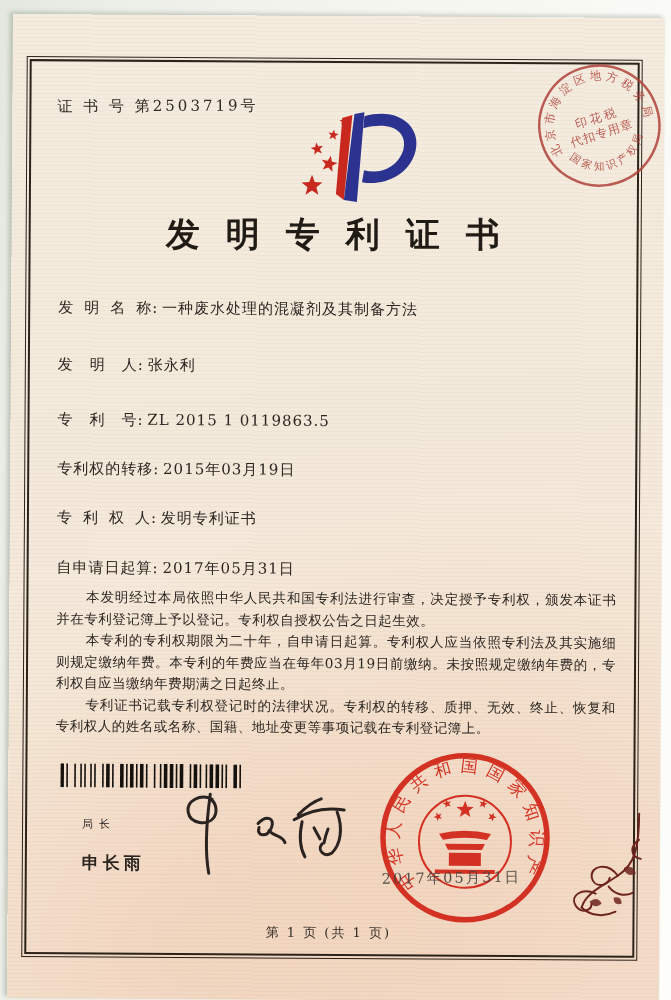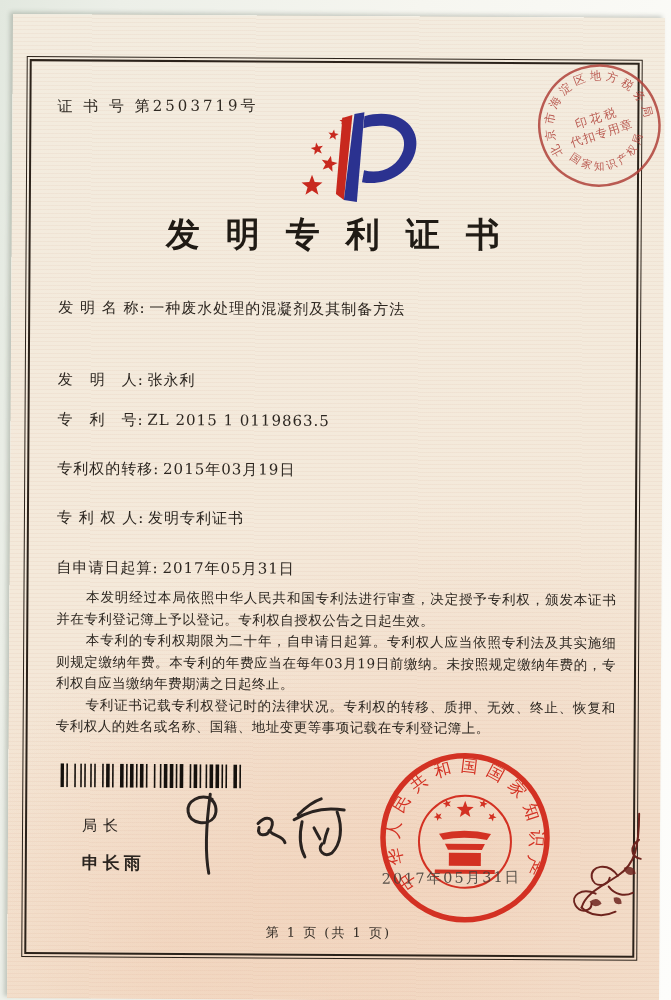--- a/index.html
+++ b/index.html
@@ -24,28 +24,28 @@
   .cert-no{position:absolute;left:45px;top:82px;font-size:15px;letter-spacing:3px;color:#2f2922;transform:rotate(-0.6deg);}
   .logo{position:absolute;left:260px;top:86px;width:162px;height:106px;}
   .tax-seal{position:absolute;left:523px;top:44px;width:128px;height:128px;transform:rotate(-18deg);opacity:0.85;}
   .title{
     position:absolute;left:14px;top:196px;width:614px;text-align:center;
     font-size:34px;font-weight:600;color:#201b15;
     letter-spacing:26px;text-indent:26px;transform:rotate(-0.25deg);
   }
   .fields{position:absolute;left:47px;top:278px;width:570px;}
   .field-row{position:absolute;left:0;font-size:15px;color:#2c2620;white-space:nowrap;}
-  .field-label{letter-spacing:1px;}
+  .field-label{letter-spacing:1px;font-family:Liberation Mono, monospace;}
   .field-value{letter-spacing:1px;}
-  .row0{top:6px;}  .row1{top:78px;}  .row2{top:118px;}
+  .row0{top:6px;}  .row1{top:63px;}  .row2{top:118px;}
   .row3{top:167px;} .row4{top:216px;} .row5{top:266px;}
   .paras{position:absolute;left:47px;top:572px;width:560px;color:#2d2721;}
   .paras p{margin:0;font-size:13.5px;line-height:21.5px;text-indent:2.2em;text-align:justify;letter-spacing:0.5px;}
   .barcode{position:absolute;left:52px;top:749px;width:185px;height:24px;}
-  .sig-title{position:absolute;left:74px;top:802px;font-size:15px;letter-spacing:6px;color:#2b2520;}
+  .sig-title{position:absolute;left:74px;top:802px;font-size:11px;letter-spacing:6px;color:#2b2520;}
   .sig-name{position:absolute;left:74px;top:837px;font-size:17px;letter-spacing:4px;color:#2b2520;font-weight:bold;}
   .signature{position:absolute;left:160px;top:770px;width:195px;height:98px;}
   .official-seal{position:absolute;left:369px;top:733px;width:176px;height:176px;opacity:0.95;}
   .issue-date{position:absolute;left:374px;top:852px;font-size:14.5px;letter-spacing:2px;color:#45403a;transform:rotate(-1.2deg);opacity:0.9;}
   .flourish{position:absolute;left:546px;top:794px;width:88px;height:112px;}
   .footer{position:absolute;left:14px;top:908px;width:614px;text-align:center;font-size:13px;letter-spacing:2px;color:#352e27;}
   svg text{font-family:"DejaVu Serif","Liberation Serif",serif;}
 </style>
 </head>
 <body>

